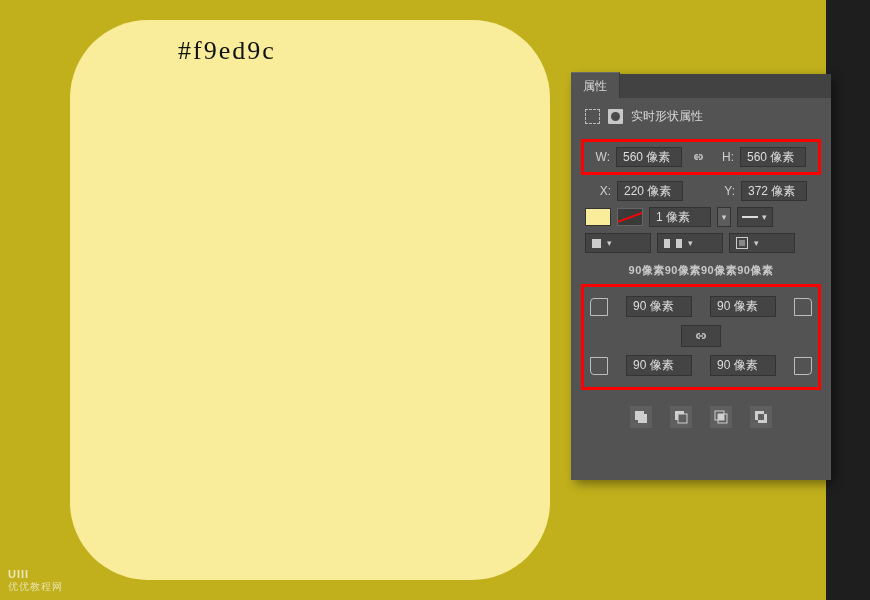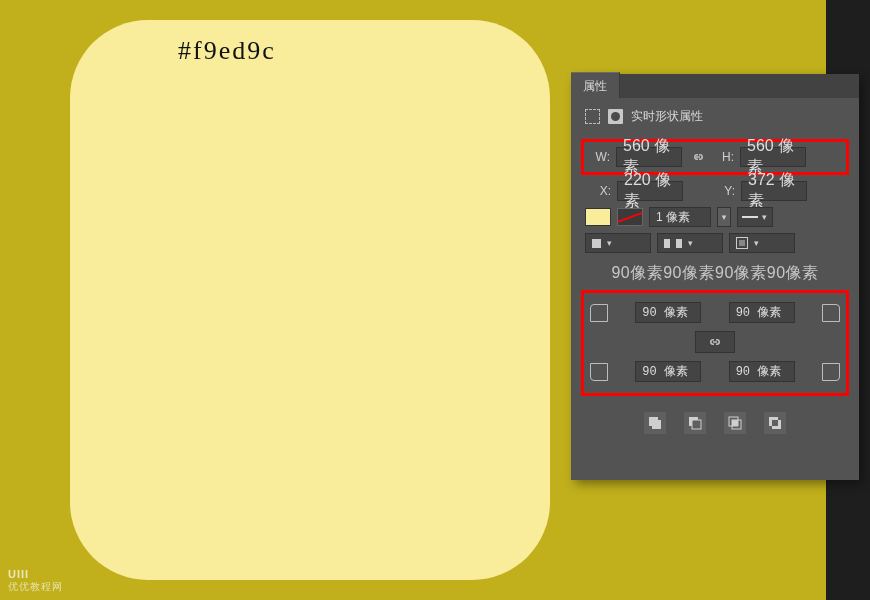--- a/index.html
+++ b/index.html
@@ -34,21 +34,21 @@
     right: 0;
     top: 0;
     width: 44px;
     height: 600px;
     background: #1e1e1e;
   }
   .panel {
     position: absolute;
     left: 571px;
     top: 74px;
-    width: 288px;
+    width: 260px;
     height: 406px;
     background: #535353;
     color: #d8d8d8;
     font-size: 12px;
     box-shadow: 4px 4px 10px rgba(0,0,0,0.4);
   }
   .panel-tab-row {
     height: 24px;
     background: #424242;
     display: flex;
@@ -99,21 +99,21 @@
     width: 20px;
     text-align: right;
   }
   .dim-input {
     background: #444;
     border: 1px solid #333;
     color: #ddd;
     height: 20px;
     width: 66px;
     padding: 0 6px;
-    font-size: 16px;
+    font-size: 12px;
     display: flex;
     align-items: center;
   }
   .link-icon {
     width: 20px; height: 16px;
     display: flex; align-items: center; justify-content: center;
     color: #bdbdbd;
   }
   .link-icon svg { display:block; }
   .xy-row {
@@ -178,23 +178,24 @@
   }
   .ab1 { width: 66px; }
   .ab2 { width: 66px; }
   .ab3 { width: 66px; }
   .sq-tiny { width:9px; height:9px; background:#ccc; }
   .winding-icon { width:12px; height:12px; border:1.5px solid #ccc; position:relative; }
   .winding-icon::after { content:""; position:absolute; inset:2px; background:#888; }
   .corner-summary {
     text-align:center;
     color:#c8c8c8;
-    font-size: 16px;
+    font-size: 11px;
     margin: 4px 0 6px;
     letter-spacing: 0.5px;
+    font-weight: bold;
   }
   .corners-red {
     border: 3px solid #ff0000;
     margin: 2px 10px;
     padding: 6px 6px 8px;
   }
   .corner-row {
     display:flex; align-items:center; justify-content:space-between;
     gap:6px; margin: 3px 0;
   }
@@ -202,21 +203,21 @@
     width: 18px; height: 18px;
     border: 1.5px solid #bdbdbd;
     border-radius: 4px 0 0 0;
   }
   .corner-icon.tr { border-radius: 0 4px 0 0; }
   .corner-icon.bl { border-radius: 0 0 0 4px; }
   .corner-icon.br { border-radius: 0 0 4px 0; }
   .corner-input {
     background:#444; border:1px solid #333; color:#ddd;
     height: 21px; width: 66px; padding:0 6px; font-size:12px;
-    display:flex; align-items:center;font-family:Liberation Mono, monospace;
+    display:flex; align-items:center;
   }
   .link-row {
     display:flex; justify-content:center;
     margin: 8px 0;
   }
   .link-pill {
     width: 40px; height: 22px;
     background:#444; border:1px solid #333;
     display:flex; align-items:center; justify-content:center;
   }

